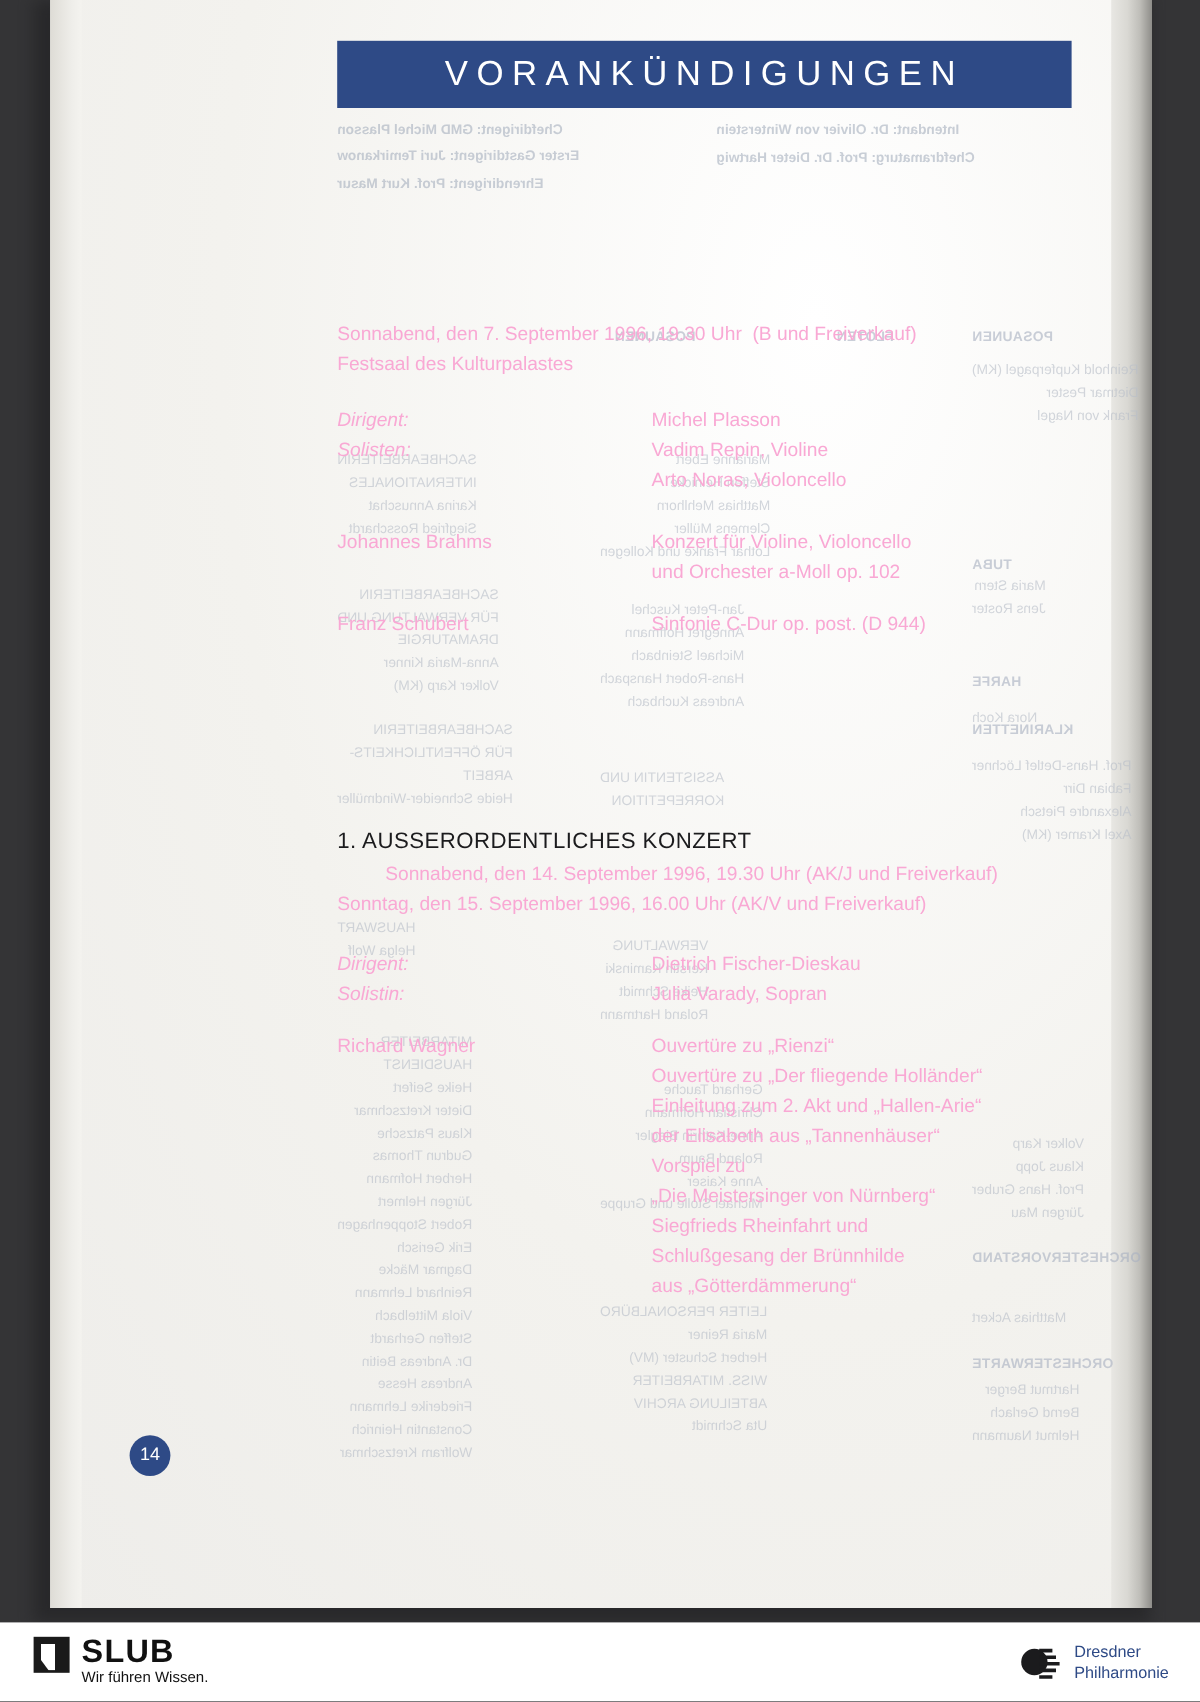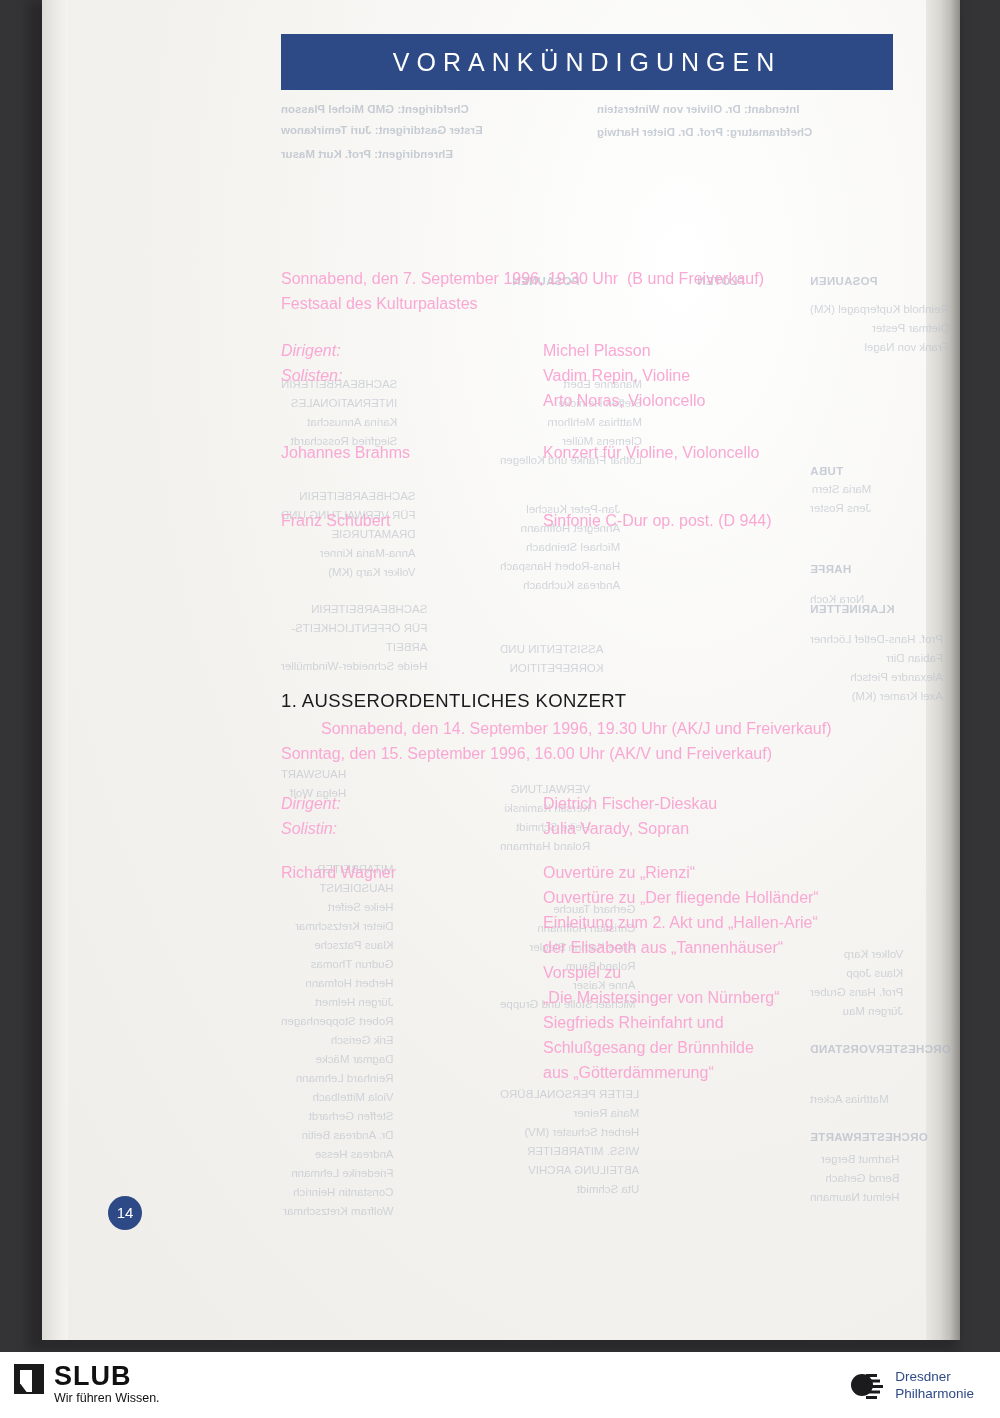--- a/index.html
+++ b/index.html
@@ -70,21 +70,21 @@
   }
   .banner-title {
     position: absolute;
     left: 0;
     top: 0;
     width: 612px;
     height: 56px;
     line-height: 56px;
     text-align: center;
     color: #ffffff;
-    font-size: 25px;
+    font-size: 29px;
     letter-spacing: 7px;
     font-family: "Liberation Sans", sans-serif;
     font-weight: 400;
   }
 
   
   .bleed {
     position: absolute;
     color: #b9bfc9;
     opacity: .62;
@@ -142,21 +142,21 @@
   .footer {
     position: absolute;
     left: 0;
     top: 1352px;
     width: 1000px;
     height: 66px;
     background: #ffffff;
   }
   .slub {
     position: absolute;
-    left: 14px;
+    left: 28px;
     top: 10px;
     display: flex;
     align-items: flex-start;
     justify-content: flex-end;
   }
   .slub-mark {
     width: 30px;
     height: 30px;
     background: #1a1a1a;
     position: relative;
@@ -326,20 +326,21 @@
       <div class="ln it col-l" style="top:0;">Dirigent:</div>
       <div class="ln col-r" style="top:0;">Michel Plasson</div>
       <div class="ln it col-l" style="top:25px;">Solisten:</div>
       <div class="ln col-r" style="top:25px;">Vadim Repin, Violine</div>
       <div class="ln col-r" style="top:50px;">Arto Noras, Violoncello</div>
     </div>
 
     <div style="position:relative; height:60px; margin-top:27px;">
       <div class="ln col-l" style="top:0;">Johannes Brahms</div>
       <div class="ln col-r" style="top:0;">Konzert für Violine, Violoncello</div>
+      <div class="ln col-r" style="top:25px;">und Orchester a-Moll op. 102</div>
     </div>
 
     <div style="position:relative; height:30px; margin-top:8px;">
       <div class="ln col-l" style="top:0;">Franz Schubert</div>
       <div class="ln col-r" style="top:0;">Sinfonie C-Dur op. post. (D 944)</div>
     </div>
   </div>
 
   <div class="blk" style="top:428px; left:0; width:620px;">
     <div class="hdr">1. AUSSERORDENTLICHES KONZERT</div>

